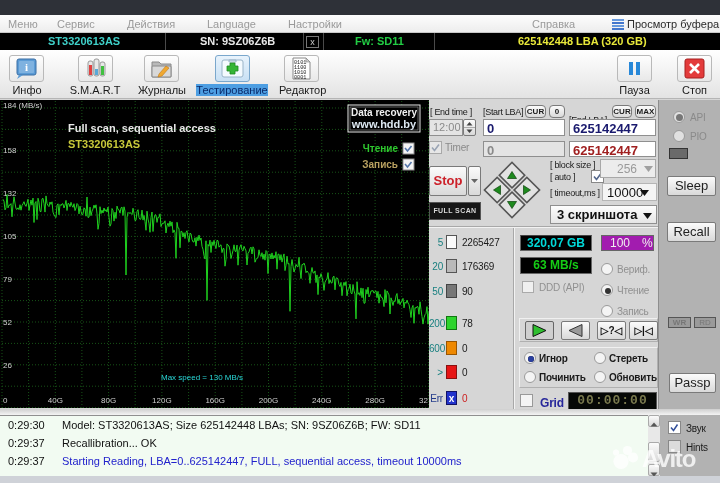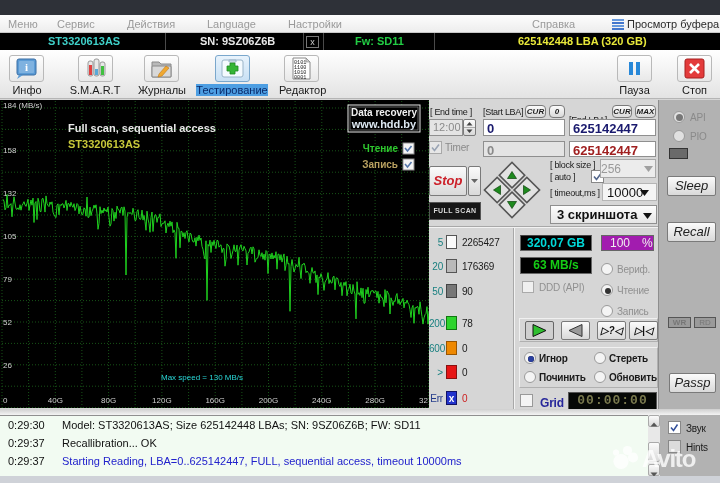--- a/index.html
+++ b/index.html
@@ -39,21 +39,21 @@
   #log { left:0; top:415px; width:648px; height:61px; background:#f2fbf2;
     border-top:1px solid #8f8f8f; font-size:11px; color:#111;text-decoration:underline; }
   #scroll { left:648px; top:415px; width:12px; height:61px; background:#e8e8e8; }
   #logright { left:660px; top:415px; width:60px; height:61px; background:#b2b2b2; }
   #bottombar { left:0; top:476px; width:720px; height:7px; background:#cfd2d8; }
 
   .field { position:absolute; border:1px solid #8f8f8f; background:#fff;
     font-weight:bold; font-size:13px; padding:1px 3px; }
   .lab { position:absolute; font-size:10px; color:#1a1a1a; white-space:nowrap; letter-spacing:-0.2px; }
   .btn3d { position:absolute; border:1px solid #7a7a7a; border-radius:2px;
-    background:linear-gradient(#fbfbfb,#d9d9d9); text-align:center;font-style:italic; }
+    background:linear-gradient(#fbfbfb,#d9d9d9); text-align:center; }
   .br { font-size:9px !important; letter-spacing:-0.3px !important; }
   .radio { width:12px; height:12px; border-radius:50%; background:#f4f4f4;
     border:1px solid #9a9a9a; }
   .radio.on::after { content:""; position:absolute; left:3px; top:3px; width:6px;
     height:6px; border-radius:50%; background:#333; }
   .chk { position:absolute; width:13px; height:13px; background:#fff;
     border:1px solid #888; }
 </style>
 </head>
 <body>
@@ -230,21 +230,21 @@
       <path d="M10.5 29 l7 -4.5 v9 z" fill="#1e8a1e" stroke="#0a420a" stroke-width=".7"></path>
       <path d="M47.5 29 l-7 -4.5 v9 z" fill="#1e8a1e" stroke="#0a420a" stroke-width=".7"></path>
     </svg>
 
     <div class="lab br" style="left:121px;top:60px">[ block size ]</div>
     <div class="lab br" style="left:121px;top:72px">[ auto ]</div>
     <div class="chk" style="left:162px;top:70px"></div>
     <svg class="abs" style="left:163px;top:71px" width="11" height="11">
         <path d="M2 5.5 l2.5 3 l4.5 -6" stroke="#55688c" stroke-width="1.6" fill="none"></path>
       </svg>
-    <div class="abs" style="left:171px;top:59px;width:56px;height:19px;border:1px solid #a8a8a8;background:#ececec;color:#9a9a9a;font-size:12px;padding:2px 0">256<svg class="abs" style="right:2px;top:6px" width="9" height="6">
+    <div class="abs" style="left:171px;top:59px;width:56px;height:19px;border:1px solid #a8a8a8;background:#ececec;color:#9a9a9a;font-size:12px;padding:2px 16px">256<svg class="abs" style="right:2px;top:6px" width="9" height="6">
           <path d="M0 0 h9 l-4.5 6 z" fill="#a0a0a0"></path>
         </svg></div>
     <div class="lab br" style="left:121px;top:88px">[ timeout,ms ]</div>
     <div class="abs" style="left:173px;top:83px;width:55px;height:18px;border:1px solid #b5b5b5;background:#f4f4f4;color:#111;font-size:13px;padding:1px 4px">10000<svg class="abs" style="right:7px;top:6px" width="9" height="6">
           <path d="M0 0 h9 l-4.5 6 z" fill="#111"></path>
         </svg></div>
     <div class="abs" style="left:121px;top:105px;width:107px;height:19px;border:1px solid #8f8f8f;background:linear-gradient(#fdfdfd,#e6e6e6);color:#111;font-size:13px;font-weight:bold;padding:1px 6px">3 скриншота<svg class="abs" style="right:4px;top:7px" width="9" height="6">
           <path d="M0 0 h9 l-4.5 6 z" fill="#111"></path>
         </svg></div>
 

